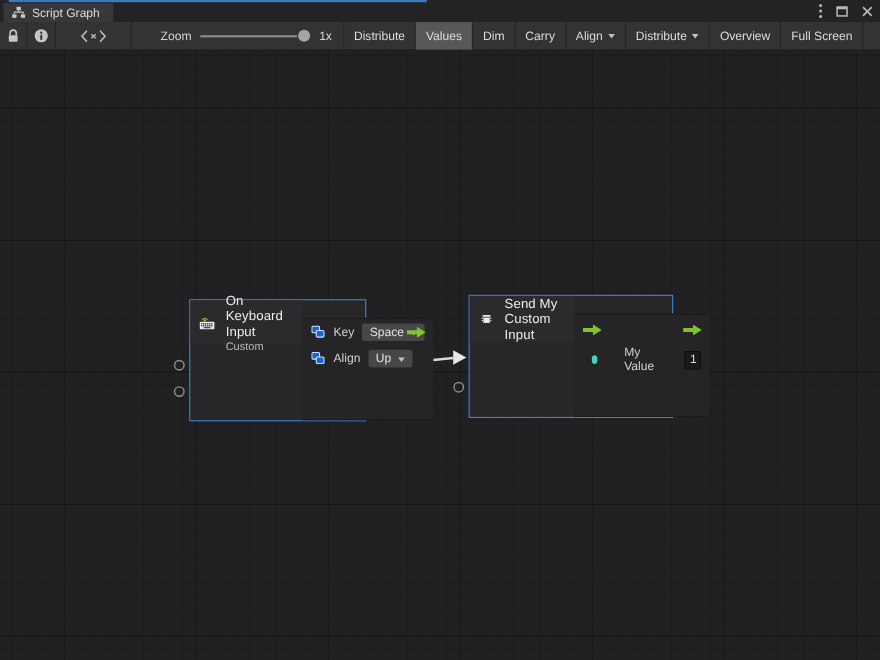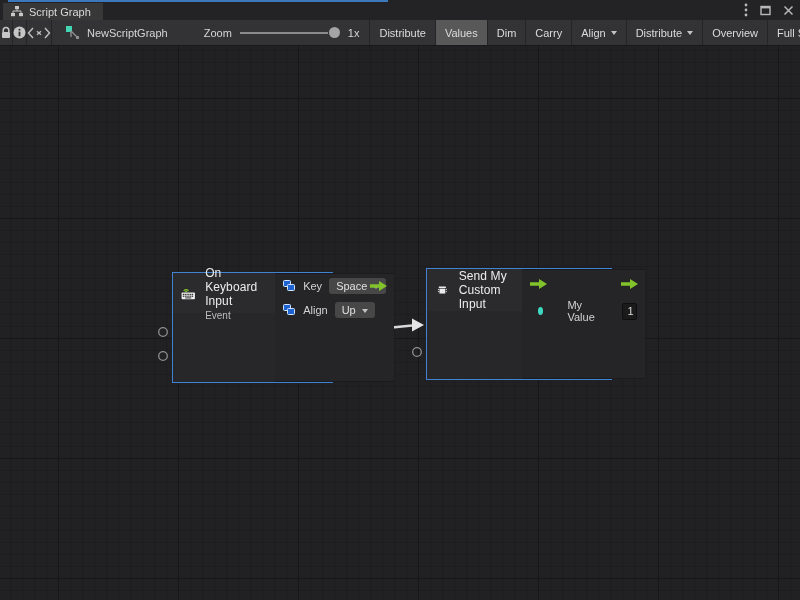--- a/index.html
+++ b/index.html
@@ -51,21 +51,21 @@
           display:flex; flex-direction:row; }
   .node1 { left:172px; top:226px; width:161px; height:111px; }
   .node2 { left:426px; top:222px; width:186px; height:112px; }
   .accent-bar { height:7px; background:#82c32c; }
   .node-header { display:flex; align-items:center; gap:9px; padding:0 8px; background:#2b2b2d; }
   .node1 .node-header { height:40px; }
   .node2 .node-header { height:42px; }
   .node-titles { display:flex; flex-direction:column; justify-content:center; }
   .node-title { font-size:12px; color:#ededed; letter-spacing:.1px; }
   .node-sub { font-size:10px; color:#bdbdbd; margin-top:2px; }
-  .node-body { border-top:1px solid #1b1b1d; border-bottom:1px solid #1b1b1d; background:#252527; }
+  .node-body { border-top:1px solid #1b1b1d; border-bottom:1px solid #1b1b1d; background:#252527;margin-top:16px; }
   .port-row { position:relative; display:flex; align-items:center; gap:7px; padding:0 8px; }
   .node1 .port-row { height:24px; }
   .row-flow { height:28px; }
   .row-value { height:26px; padding-left:16px; gap:24px; }
   .port-label { font-size:11px; color:#d2d2d2; }
   .dropdown { display:inline-flex; align-items:center; gap:6px; background:#474747;
               border-radius:3px; padding:2px 7px; font-size:11px; color:#e0e0e0; }
   .flow-arrow-right { position:absolute; right:7px; top:50%; transform:translateY(-50%); display:flex; }
   .flow-arrow-left { display:flex; }
   .value-dot { width:8px; height:8px; border-radius:50%; background:#3fd8c0; }
@@ -126,28 +126,20 @@
         <rect x="5.6" y="5.6" width="1.8" height="4.6" fill="#333"></rect>
       </svg>
     </div>
     <div class="tb-iconbtn tb-code">
       <svg width="24" height="12" viewBox="0 0 24 12">
         <path d="M6 1 L1.5 6 L6 11 M18 1 L22.5 6 L18 11" stroke="#c0c0c0" stroke-width="1.4" fill="none"></path>
         <path d="M10 4.2 L14 7.8 M14 4.2 L10 7.8" stroke="#c0c0c0" stroke-width="1.2"></path>
       </svg>
     </div>
 
-    <div class="breadcrumb">
-      <svg width="14" height="13" viewBox="0 0 14 13">
-        <rect x="0" y="0" width="6" height="6" fill="#43d6b5"></rect>
-        <path d="M5 5 L11 11 M5 5 L5 11" stroke="#8e8e8e" stroke-width="1.4" fill="none"></path>
-        <rect x="10" y="10" width="3" height="3" fill="#8e8e8e"></rect>
-      </svg>
-      <span>NewScriptGraph</span>
-    </div>
 
     <div class="zoom-group">
       <span>Zoom</span>
       <div class="zoom-track"></div>
       <div class="zoom-handle"></div>
       <span>1x</span>
     </div>
 
     <div class="tb-buttons">
       <div class="tb-btn">
@@ -214,21 +206,21 @@
               <rect x="6" y="14" width="2" height="2"></rect>
               <rect x="9" y="14" width="2" height="2"></rect>
               <rect x="12" y="14" width="2" height="2"></rect>
               <rect x="15" y="14" width="2" height="2"></rect>
               <rect x="18" y="14" width="2" height="2"></rect>
             <rect x="7" y="17" width="10" height="1.6"></rect>
           </g>
         </svg>
         <div class="node-titles">
           <div class="node-title">On Keyboard Input</div>
-          <div class="node-sub">Event</div>
+          <div class="node-sub">Custom</div>
         </div>
       </div>
       <div class="node-body">
         <div class="port-row">
           <svg width="13" height="12" viewBox="0 0 13 12">
             <rect x="0.5" y="0.5" width="7" height="6" rx="1" fill="#1d63d1" stroke="#cfe2ff" stroke-width="1"></rect>
             <rect x="4.5" y="4.5" width="7" height="6" rx="1" fill="#1d63d1" stroke="#cfe2ff" stroke-width="1"></rect>
           </svg>
           <span class="port-label">Key</span>
           <span class="dropdown">

